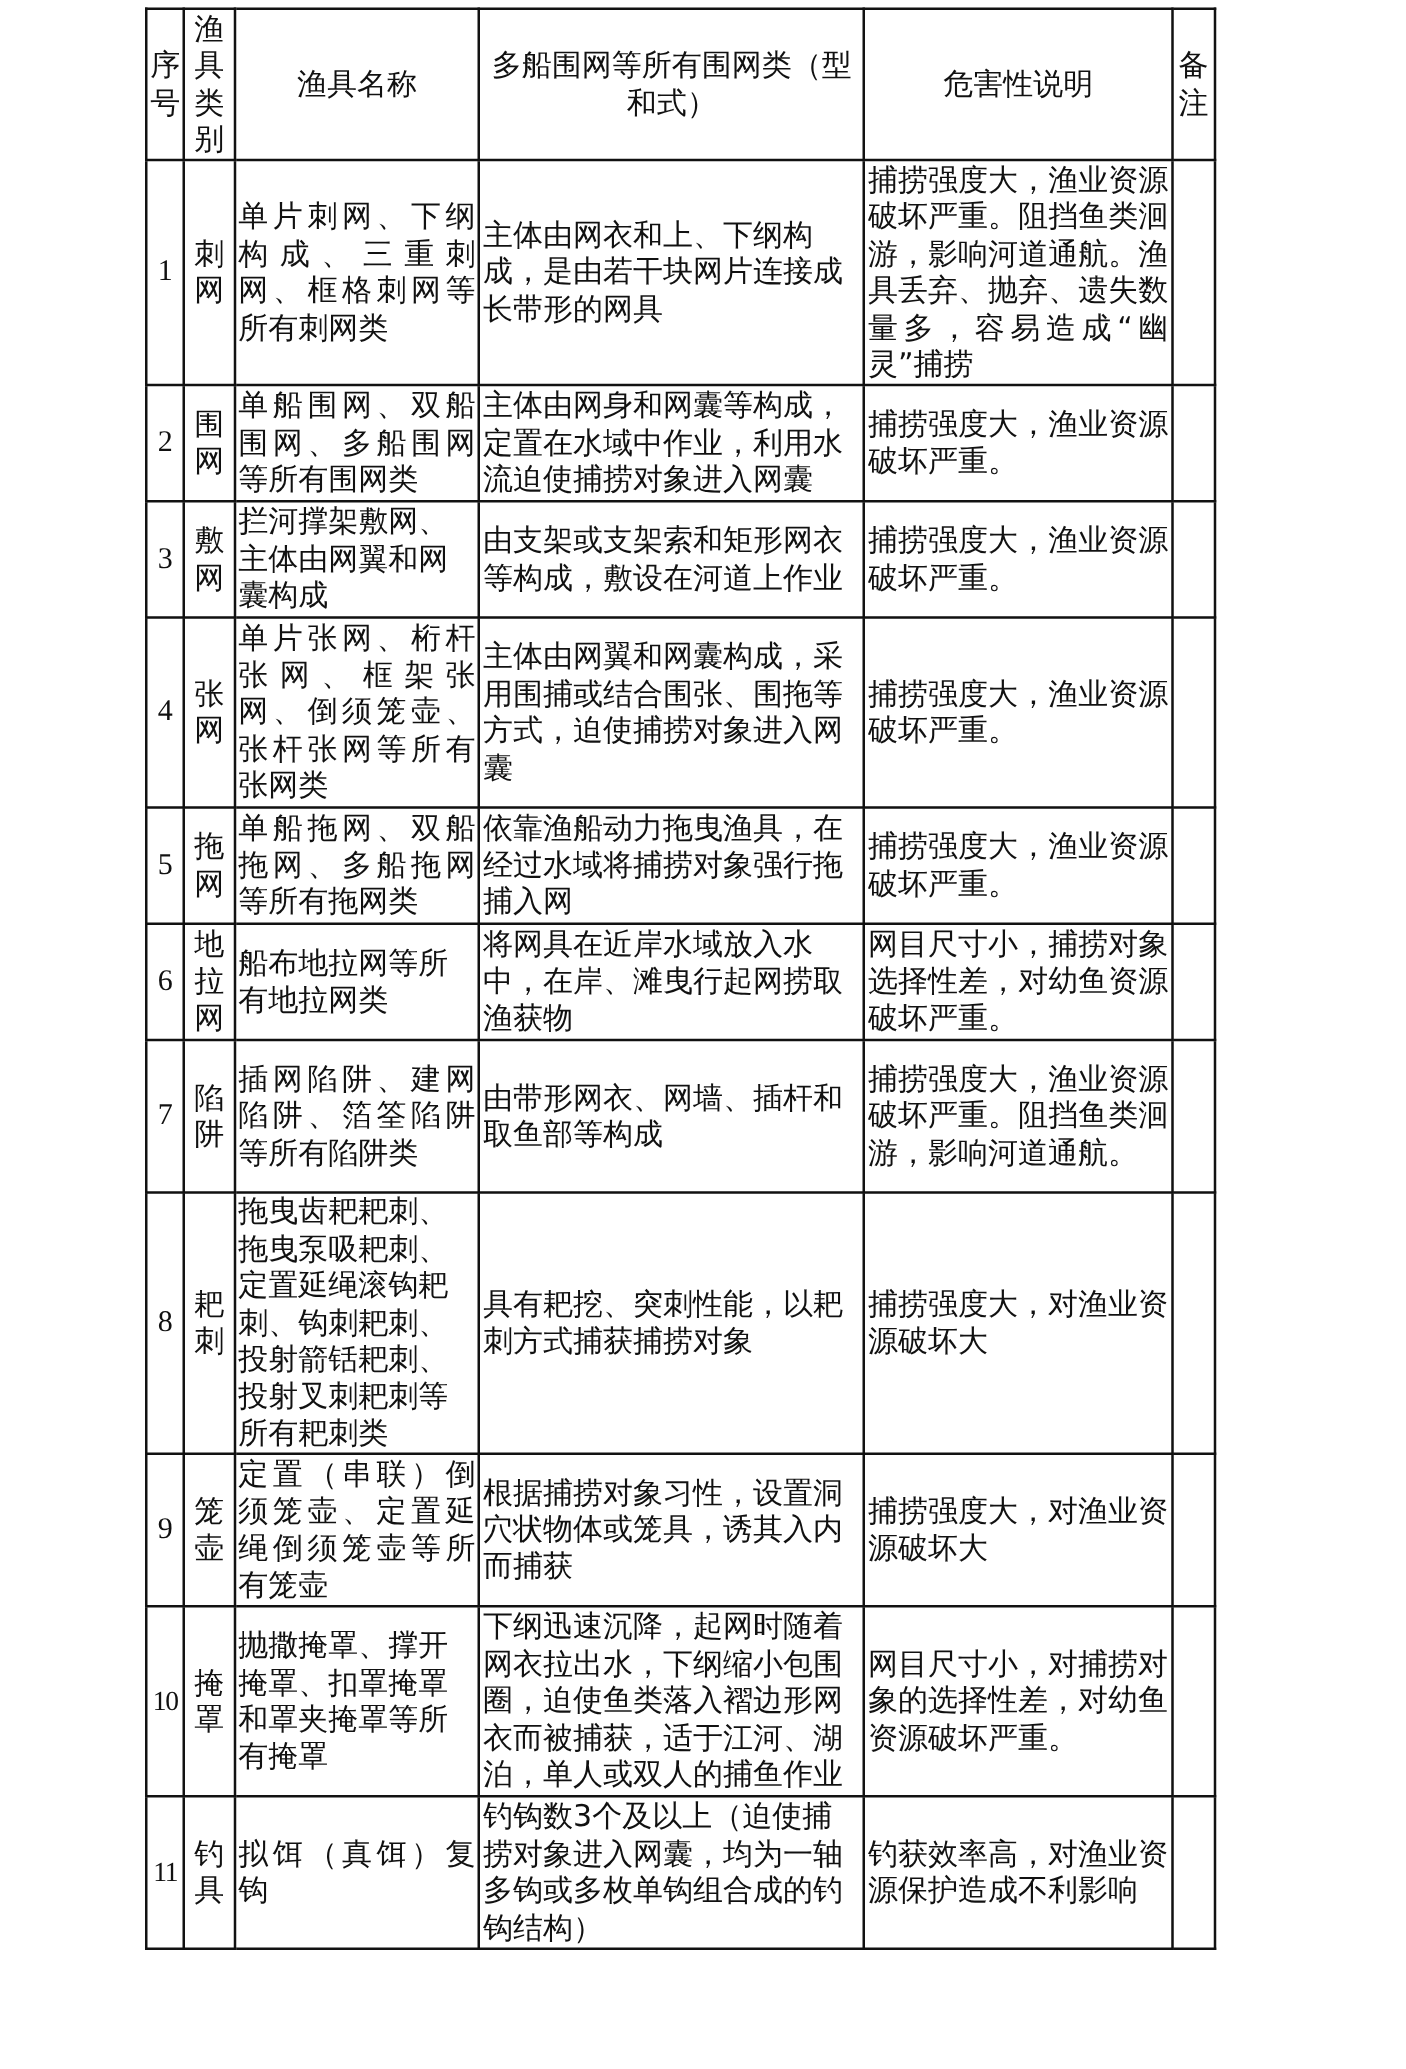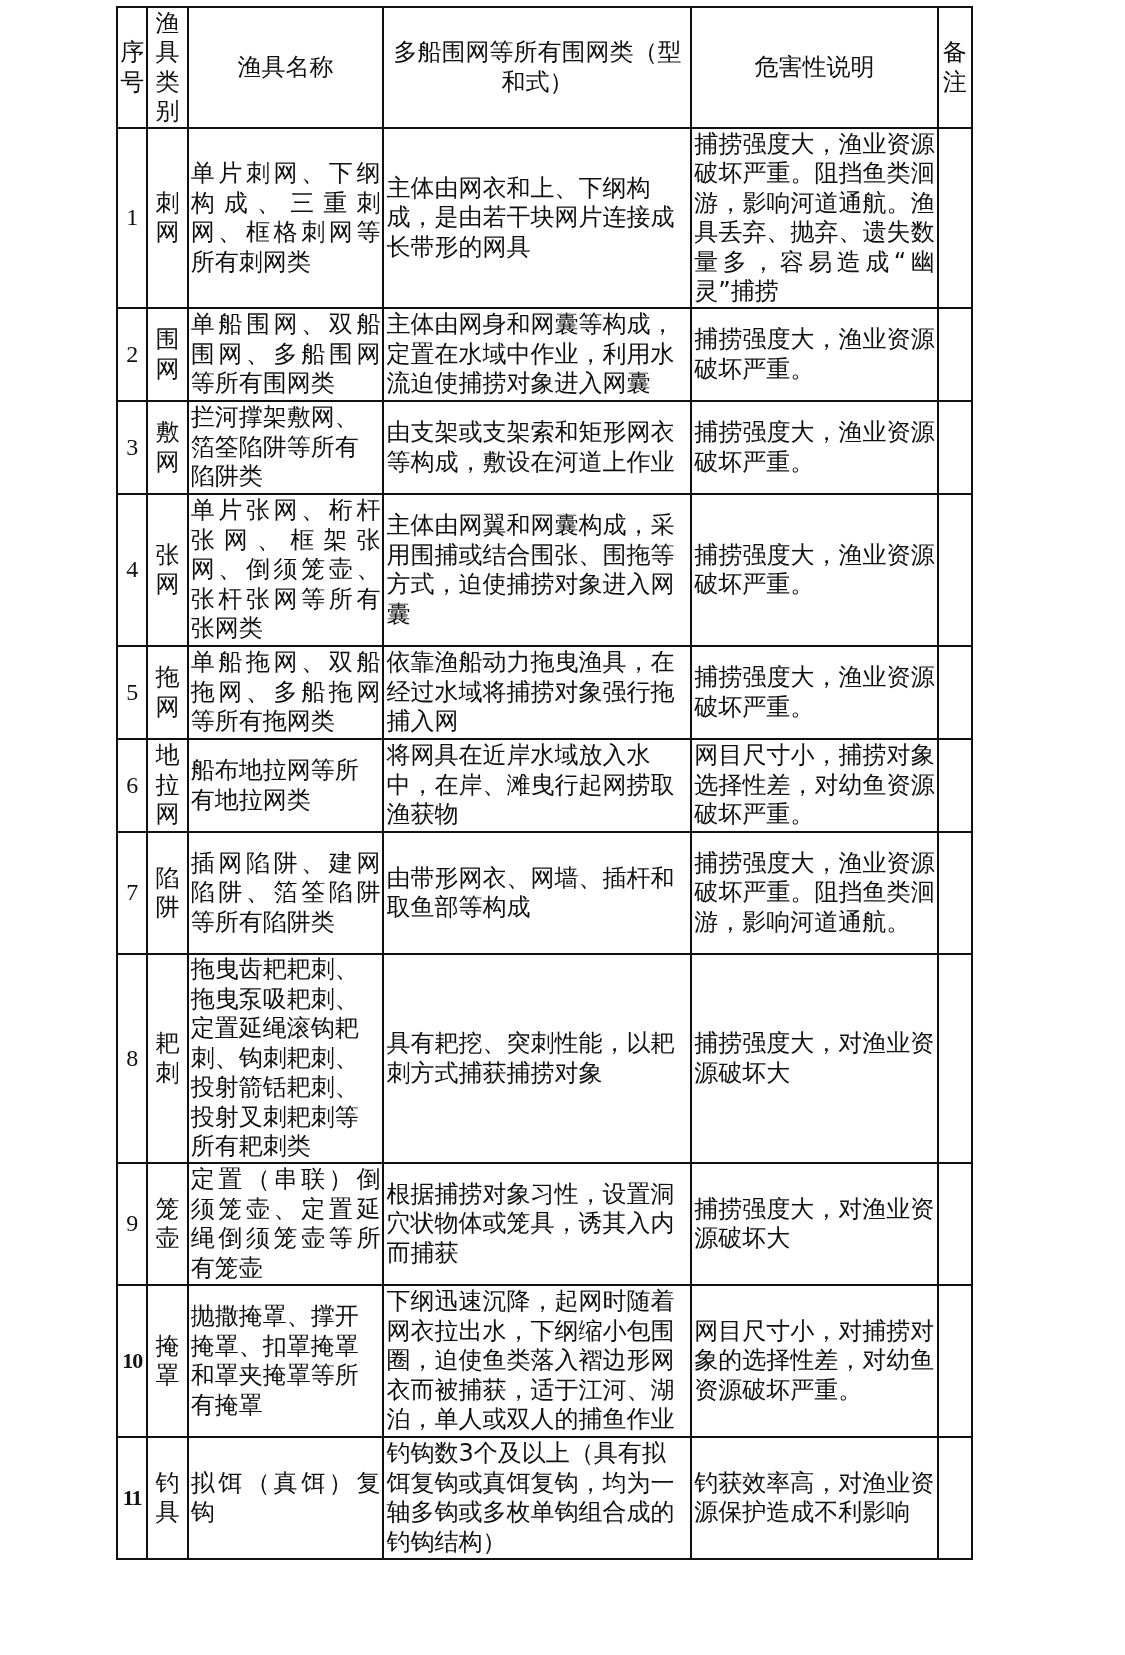--- a/index.html
+++ b/index.html
@@ -50,21 +50,20 @@
     }
     .num {
       font-family: "Liberation Serif", "DejaVu Serif", serif;
       font-size: 24px;
       text-align: center;
       padding: 0;
     }
     .num.two-digit {
       font-size: 22px;
       letter-spacing: -1px;
-      font-weight: bold;
     }
     .txt {
       text-align: left;
     }
     .txt.justify {
       text-align: justify;
       text-align-last: left;
     }
     .remark {
       padding: 0;
@@ -112,21 +111,21 @@
         <td class="num">2</td>
         <td class="vert">围网</td>
         <td class="txt justify">单船围网、双船围网、多船围网等所有围网类</td>
         <td class="txt">主体由网身和网囊等构成，定置在水域中作业，利用水流迫使捕捞对象进入网囊</td>
         <td class="txt justify">捕捞强度大，渔业资源破坏严重。</td>
         <td class="remark"></td>
       </tr>
       <tr style="height:93px">
         <td class="num">3</td>
         <td class="vert">敷网</td>
-        <td class="txt">拦河撑架敷网、箔筌陷阱等所有陷阱类</td>
+        <td class="txt">拦河撑架敷网、主体由网翼和网囊构成</td>
         <td class="txt">由支架或支架索和矩形网衣等构成，敷设在河道上作业</td>
         <td class="txt justify">捕捞强度大，渔业资源破坏严重。</td>
         <td class="remark"></td>
       </tr>
       <tr style="height:152px">
         <td class="num">4</td>
         <td class="vert">张网</td>
         <td class="txt justify">单片张网、桁杆张网、框架张网、倒须笼壶、张杆张网等所有张网类</td>
         <td class="txt">主体由网翼和网囊构成，采用围捕或结合围张、围拖等方式，迫使捕捞对象进入网囊</td>
         <td class="txt justify">捕捞强度大，渔业资源破坏严重。</td>
@@ -177,19 +176,19 @@
         <td class="vert">掩罩</td>
         <td class="txt">抛撒掩罩、撑开掩罩、扣罩掩罩和罩夹掩罩等所有掩罩</td>
         <td class="txt">下纲迅速沉降，起网时随着网衣拉出水，下纲缩小包围圈，迫使鱼类落入褶边形网衣而被捕获，适于江河、湖泊，单人或双人的捕鱼作业</td>
         <td class="txt">网目尺寸小，对捕捞对象的选择性差，对幼鱼资源破坏严重。</td>
         <td class="remark"></td>
       </tr>
       <tr style="height:122px">
         <td class="num two-digit">11</td>
         <td class="vert">钓具</td>
         <td class="txt justify">拟饵（真饵）复钩</td>
-        <td class="txt">钓钩数3个及以上（具有拟饵复钩或真饵复钩，均为一轴多钩或多枚单钩组合成的钓钩结构）</td>
+        <td class="txt">钓钩数3个及以上（迫使捕捞对象进入网囊，均为一轴多钩或多枚单钩组合成的钓钩结构）</td>
         <td class="txt">钓获效率高，对渔业资源保护造成不利影响</td>
         <td class="remark"></td>
       </tr>
     </tbody>
   </table>
 </div>
 
 </body></html>

